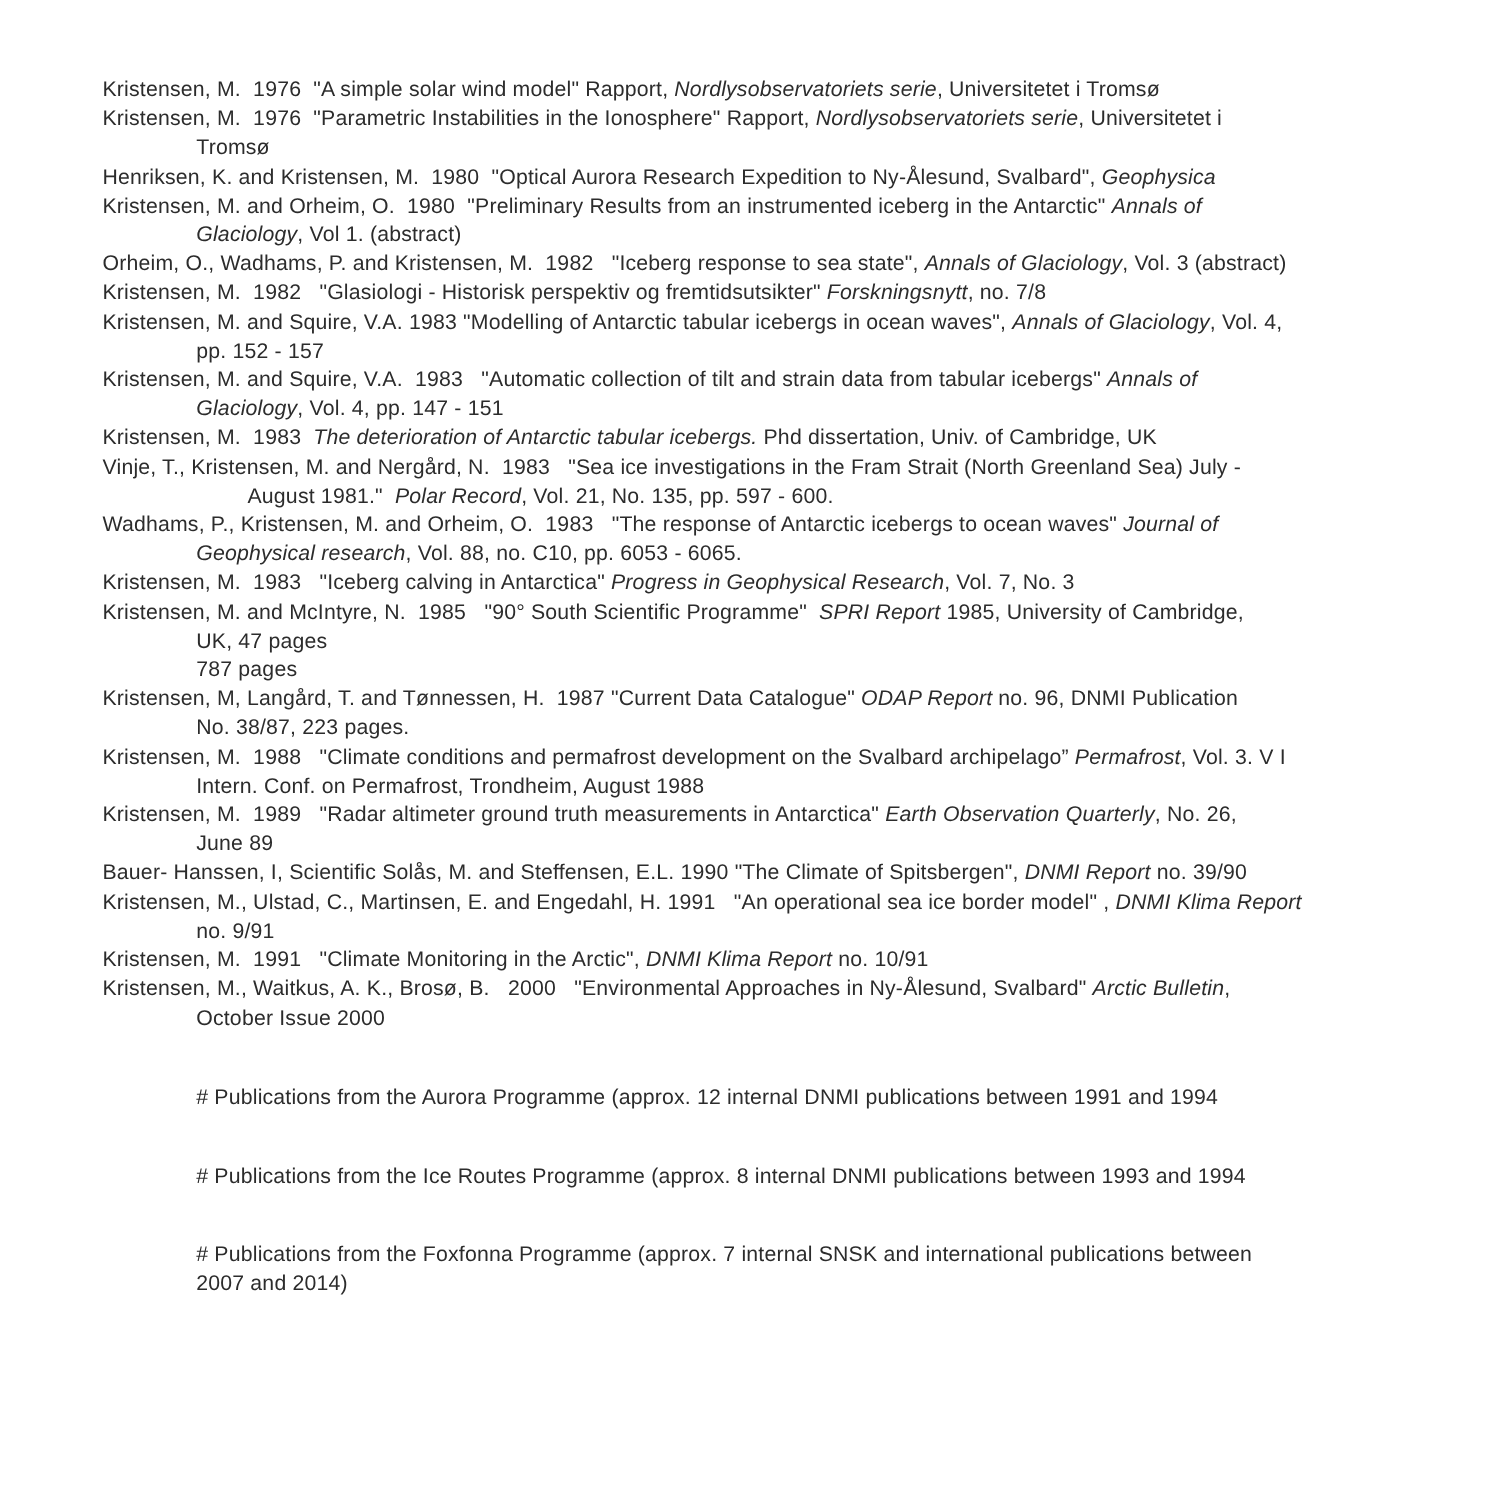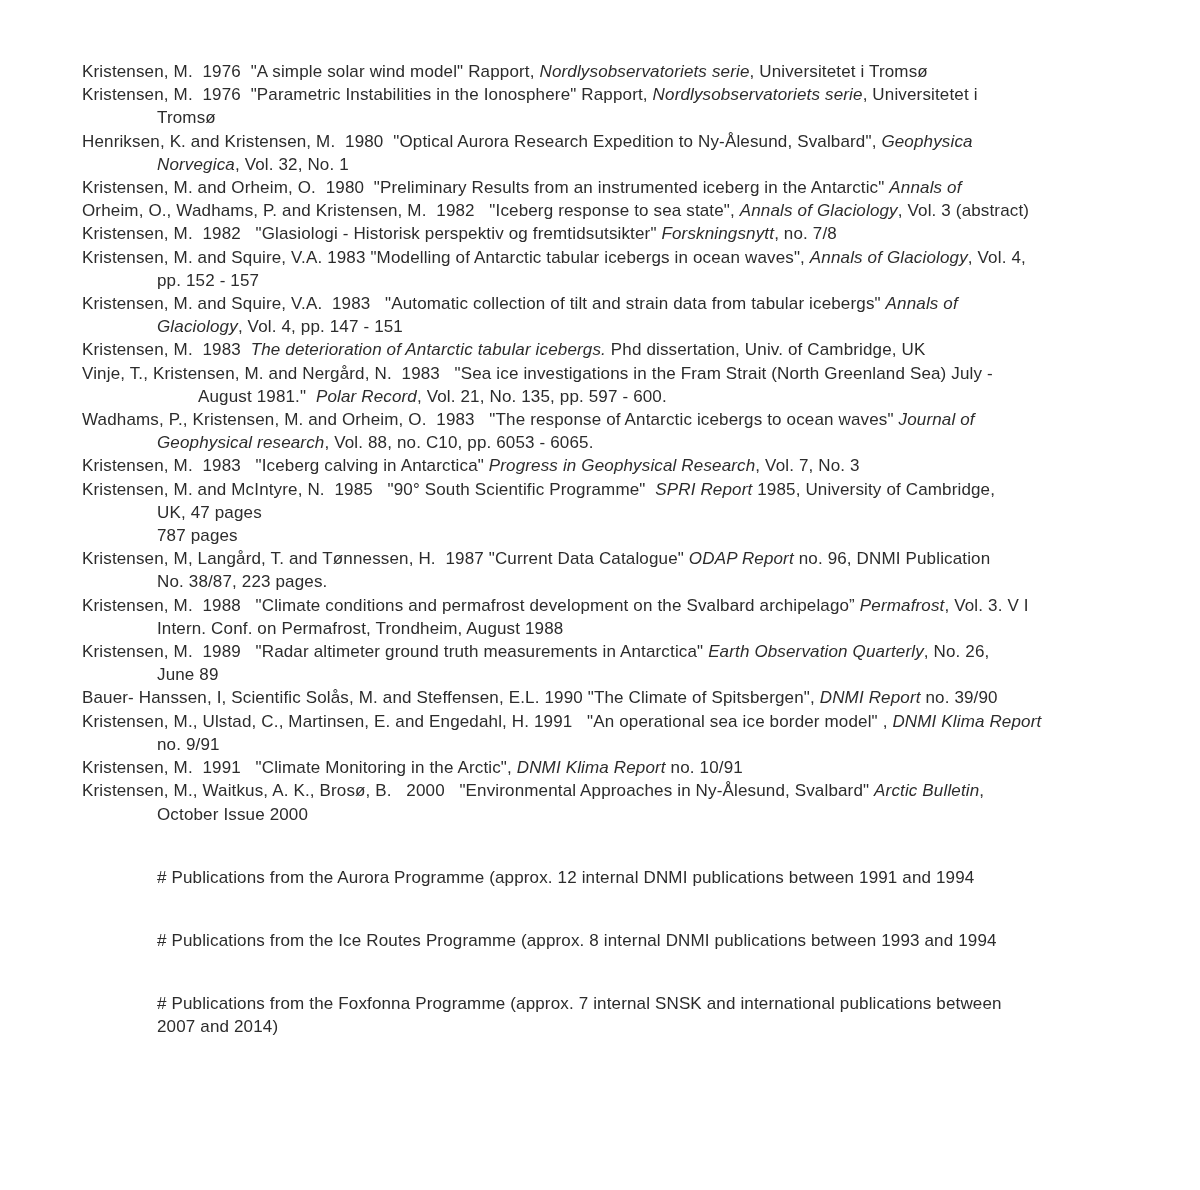--- a/index.html
+++ b/index.html
@@ -42,24 +42,24 @@
   <div class="refs-list">
       <div>
         <div class="line indent-0"><span class="bold">Kristensen, M.</span><span class="regular">  1976  "A simple solar wind model" Rapport, </span><span class="italic">Nordlysobservatoriets serie</span><span class="regular">, Universitetet i Tromsø</span></div>
       </div>
       <div>
         <div class="line indent-0"><span class="bold">Kristensen, M.</span><span class="regular">  1976  "Parametric Instabilities in the Ionosphere" Rapport, </span><span class="italic">Nordlysobservatoriets serie</span><span class="regular">, Universitetet i</span></div>
         <div class="line indent-1"><span class="regular">Tromsø</span></div>
       </div>
       <div>
         <div class="line indent-0"><span class="bold">Henriksen, K. and Kristensen, M.</span><span class="regular">  1980  "Optical Aurora Research Expedition to Ny-Ålesund, Svalbard", </span><span class="italic">Geophysica</span></div>
-        <div class="line indent-1"><span class="italic">Norvegica</span><span class="regular">, Vol. 32, No. 1</span></div>
       </div>
       <div>
         <div class="line indent-0"><span class="bold">Kristensen, M. and Orheim, O.</span><span class="regular">  1980  "Preliminary Results from an instrumented iceberg in the Antarctic" </span><span class="italic">Annals of</span></div>
+        <div class="line indent-1"><span class="italic">Glaciology</span><span class="regular">, Vol 1. (abstract)</span></div>
       </div>
       <div>
         <div class="line indent-0"><span class="bold">Orheim, O., Wadhams, P. and Kristensen, M.</span><span class="regular">  1982   "Iceberg response to sea state", </span><span class="italic">Annals of Glaciology</span><span class="regular">, Vol. 3 (abstract)</span></div>
       </div>
       <div>
         <div class="line indent-0"><span class="bold">Kristensen, M.</span><span class="regular">  1982   "Glasiologi - Historisk perspektiv og fremtidsutsikter" </span><span class="italic">Forskningsnytt</span><span class="regular">, no. 7/8</span></div>
       </div>
       <div>
         <div class="line indent-0"><span class="bold">Kristensen, M. and Squire, V.A.</span><span class="regular"> 1983 "Modelling of Antarctic tabular icebergs in ocean waves", </span><span class="italic">Annals of Glaciology</span><span class="regular">, Vol. 4,</span></div>
         <div class="line indent-1"><span class="regular">pp. 152 - 157</span></div>

